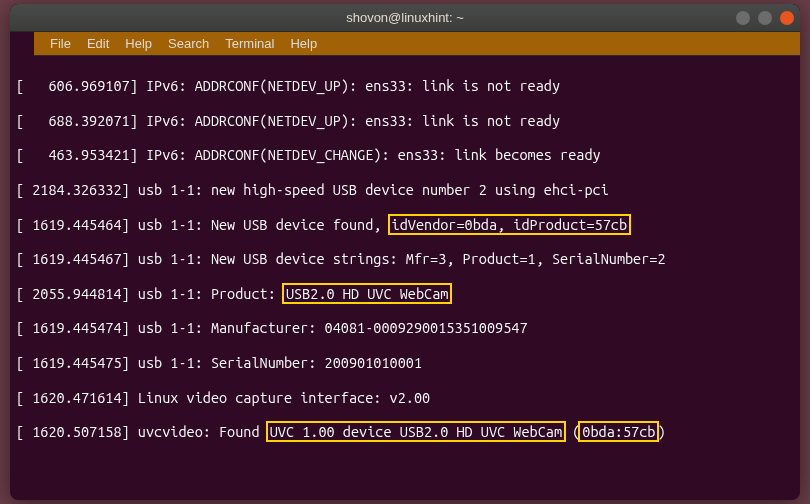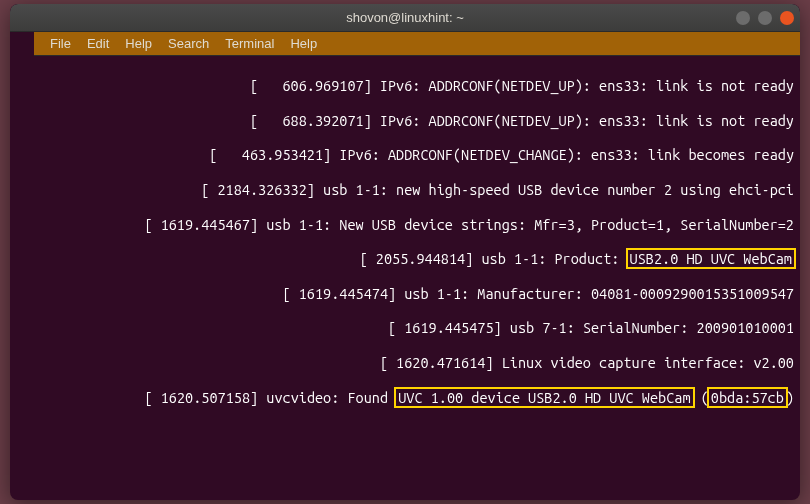--- a/index.html
+++ b/index.html
@@ -78,21 +78,21 @@
   }
   .terminal {
     padding: 4px 6px;
     font-family: "Ubuntu Mono", "DejaVu Sans Mono", monospace;
     font-size: 14.5px;
     line-height: 17.3px;
     color: #ffffff;
     white-space: pre-wrap;
     word-break: break-all;
   }
-  .line { display: block; text-align: right; }
+  .line { display: block; }
   .hl {
     border: 2px solid #ffd400;
     padding: 0 2px;
     margin: 0 -2px;
   }
 </style>
 </head>
 <body>
 
 <div class="window">
@@ -113,24 +113,25 @@
     <span class="menu-item">Search</span>
     <span class="menu-item">Terminal</span>
     <span class="menu-item">Help</span>
   </div>
 
   <div class="terminal">
 <span class="line">[   606.969107] IPv6: ADDRCONF(NETDEV_UP): ens33: link is not ready</span>
 <span class="line">[   688.392071] IPv6: ADDRCONF(NETDEV_UP): ens33: link is not ready</span>
 <span class="line">[   463.953421] IPv6: ADDRCONF(NETDEV_CHANGE): ens33: link becomes ready</span>
 <span class="line">[ 2184.326332] usb 1-1: new high-speed USB device number 2 using ehci-pci</span>
+<span class="line"><span>[ 1619.445464] usb 1-1: New USB device found, </span><span class="hl">idVendor=0bda, idProduct=57cb</span></span>
 <span class="line">[ 1619.445467] usb 1-1: New USB device strings: Mfr=3, Product=1, SerialNumber=2</span>
 <span class="line"><span>[ 2055.944814] usb 1-1: Product: </span><span class="hl">USB2.0 HD UVC WebCam</span></span>
 <span class="line">[ 1619.445474] usb 1-1: Manufacturer: 04081-0009290015351009547</span>
-<span class="line">[ 1619.445475] usb 7-1: SerialNumber: 200901010001</span>
+<span class="line">[ 1619.445475] usb 1-1: SerialNumber: 200901010001</span>
 <span class="line">[ 1620.471614] Linux video capture interface: v2.00</span>
 <span class="line"><span>[ 1620.507158] uvcvideo: Found </span><span class="hl">UVC 1.00 device USB2.0 HD UVC WebCam</span><span> (</span><span class="hl">0bda:57cb</span><span>)</span></span>
 
 
 
 
 
 
 
   </div>

